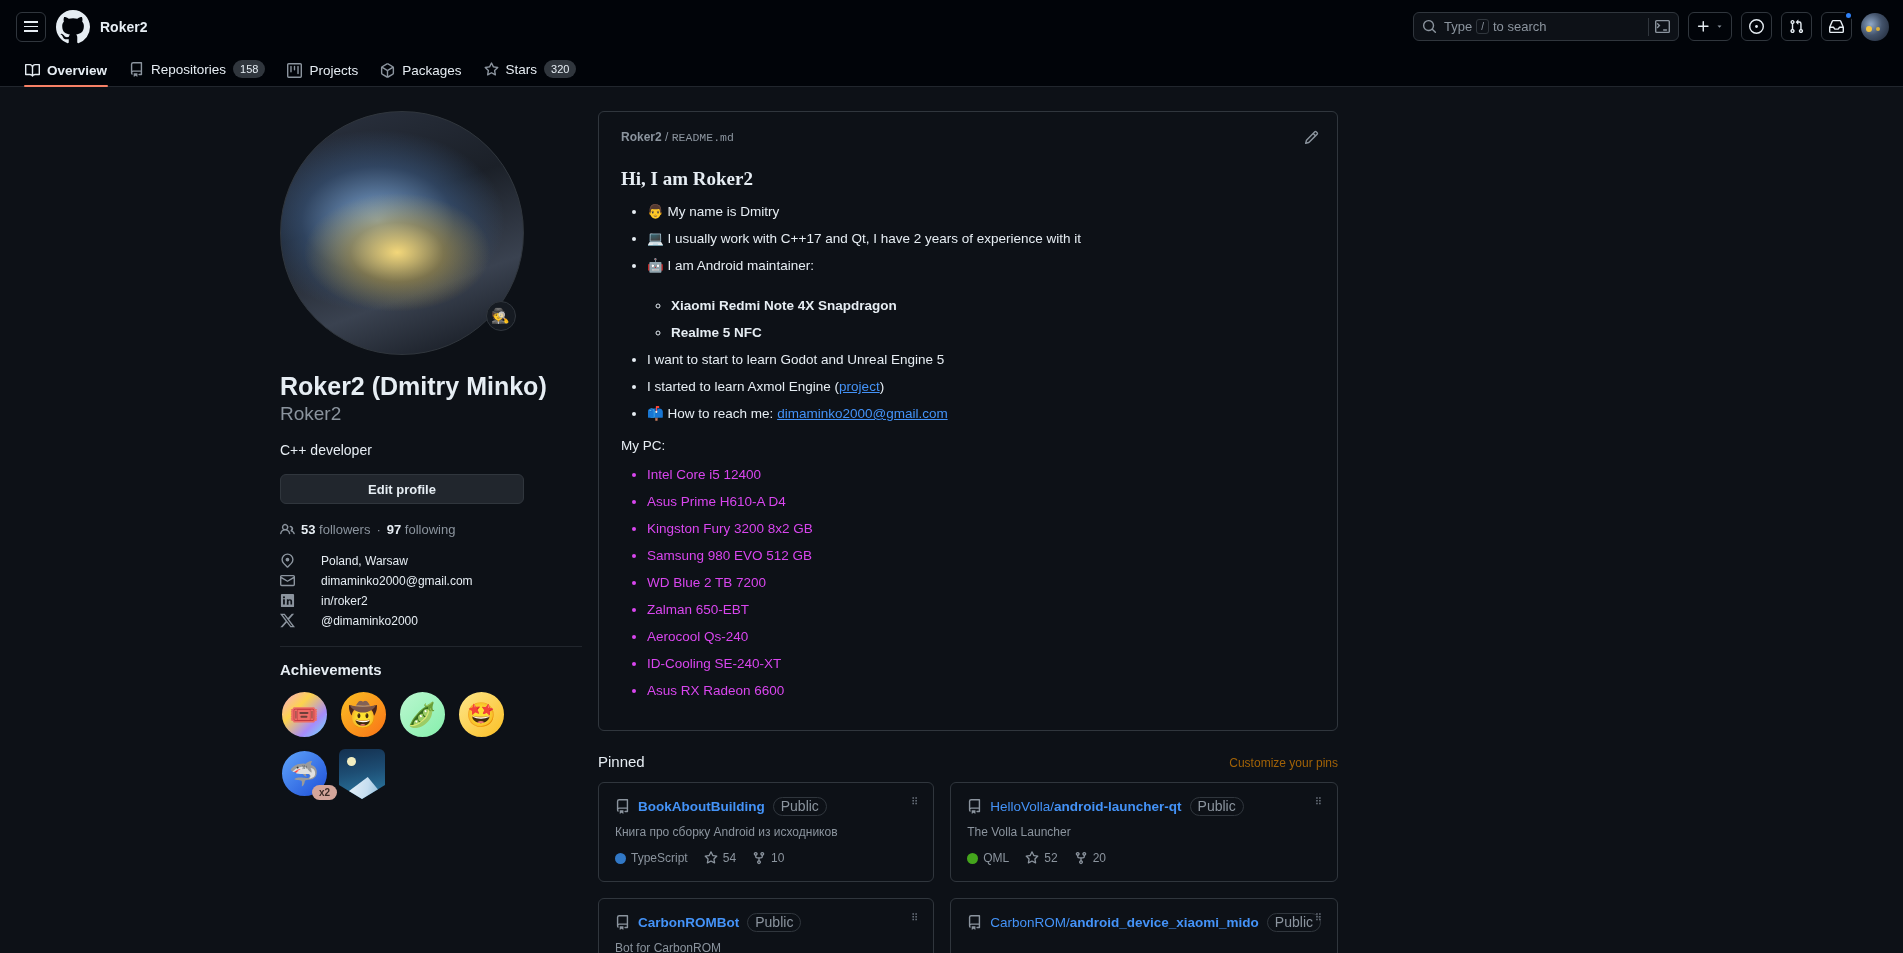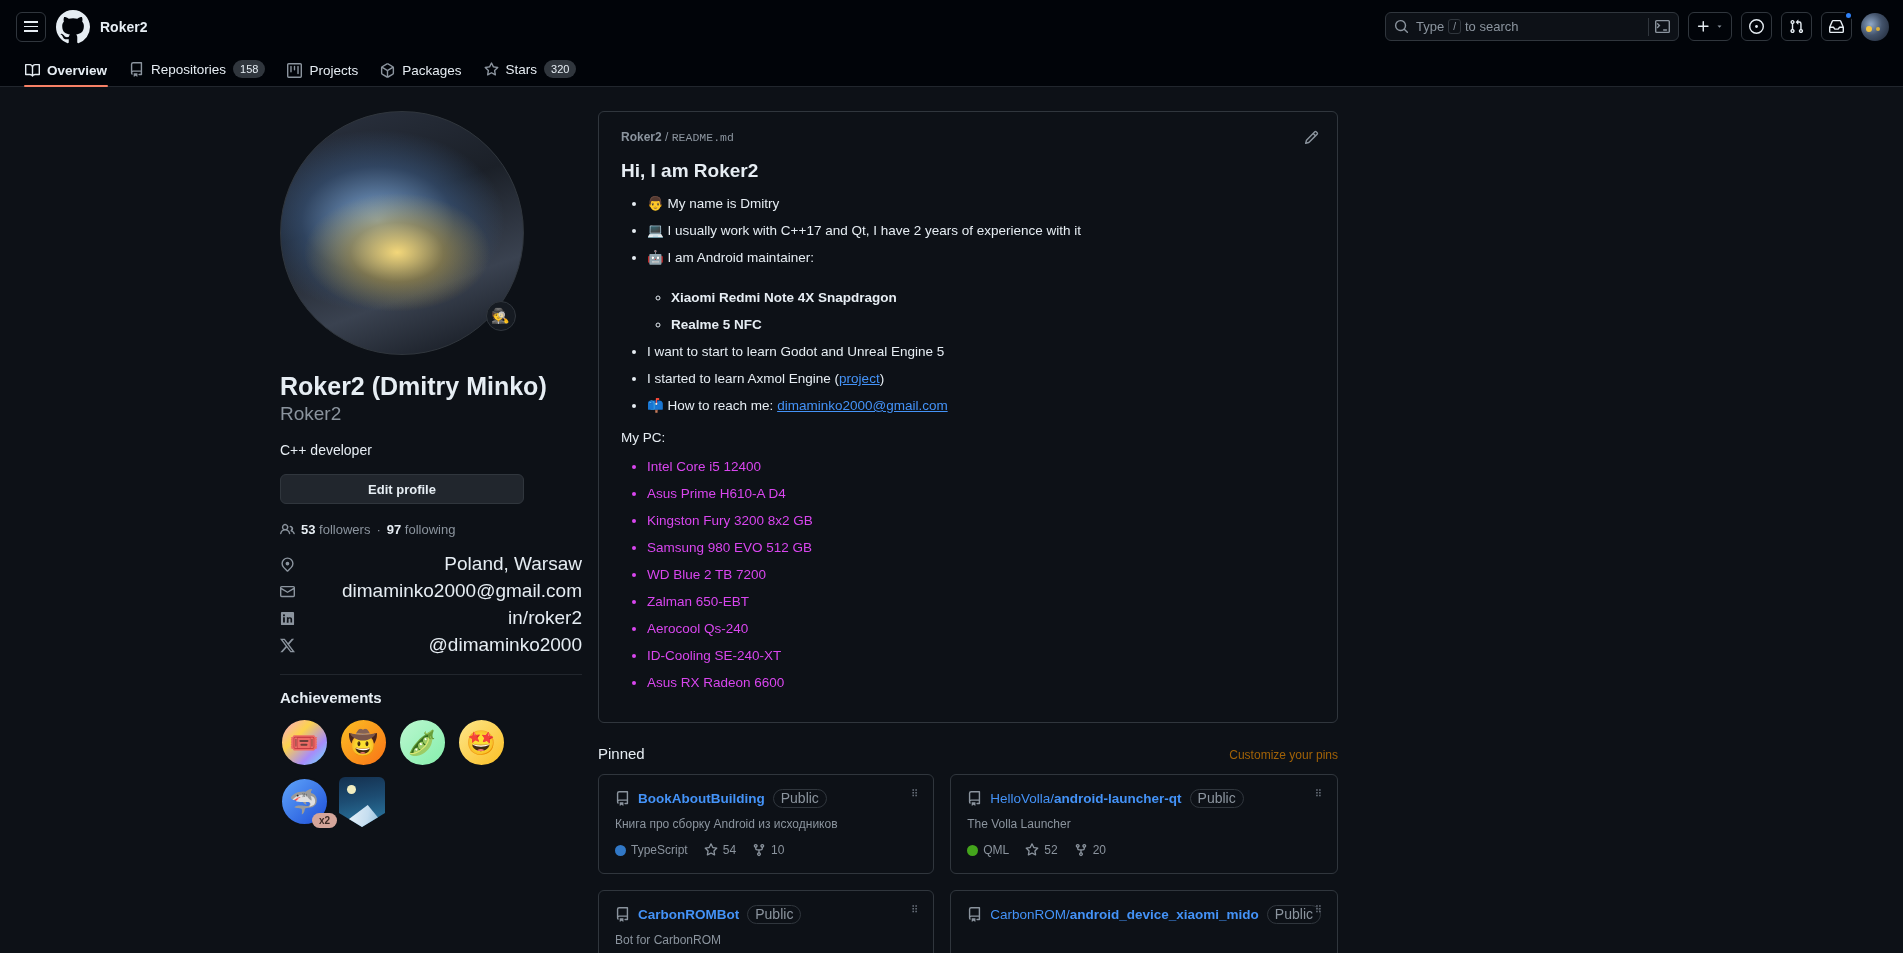--- a/index.html
+++ b/index.html
@@ -34,21 +34,21 @@
   .gh-logo { width: 34px; height: 34px; margin-right: 10px; cursor: pointer; }
   .owner-name {
     font-size: 14px; font-weight: 600; color: #e6edf3; cursor: pointer;
   }
 
   .header-right {
     position: absolute; right: 14px; top: 0;
     height: 53px; display: flex; align-items: center; gap: 9px;
   }
   .search-box {
-    width: 294px; height: 29px;
+    width: 266px; height: 29px;
     border: 1px solid #30363d;
     border-radius: 6px;
     display: flex; align-items: center;
     padding: 0 8px;
     background: #0d1117;
     cursor: text;
   }
   .search-box .sicon { margin-right: 7px; display:flex; }
   .search-ph { font-size: 13px; color: #8b949e; flex: 1; display:flex; align-items:center; gap:4px;}
   .slash-key {
@@ -157,23 +157,22 @@
   .followers {
     margin-top: 18px;
     display: flex; align-items: center; gap: 6px;
     font-size: 13px; color: #8b949e;
   }
   .followers b { color: #e6edf3; font-weight: 600; }
   .followers a { color: #8b949e; text-decoration: none; cursor:pointer;}
   .contact { margin-top: 16px; display: flex; flex-direction: column; gap: 5px; }
   .contact-row {
     display: flex; align-items: center; gap: 26px;
-    font-size: 19px; color: #e6edf3;
+    font-size: 12px; color: #e6edf3;
     cursor: pointer;
-    justify-content: space-between;
   }
   .divider { height: 1px; background: #21262d; margin: 18px 0 14px 0; }
   .ach-title { font-size: 15px; font-weight: 600; margin-bottom: 12px; }
   .badges { display: flex; flex-wrap: wrap; gap: 10px; width: 244px;}
   .badge {
     width: 49px; height: 49px; border-radius: 50%;
     display: flex; align-items: center; justify-content: center;
     font-size: 24px; cursor: pointer;
     border: 2px solid #0d1117;
     position: relative;
@@ -209,21 +208,21 @@
     position: relative;
   }
   .readme-path { font-size: 12px; color: #8b949e; }
   .readme-path b { font-weight: 600; color: #8b949e; }
   .readme-path .md { font-family: "Liberation Mono", monospace; font-size: 11.5px; }
   .pencil {
     position: absolute; right: 18px; top: 18px;
     cursor: pointer; color: #8b949e;
   }
   .readme-h1 {
-    font-size: 19px; font-weight: 600; margin-top: 16px; color: #e6edf3;
+    font-size: 19px; font-weight: 600; margin-top: 24px; color: #e6edf3; font-family: Liberation Serif, serif;
   }
   .readme-list { margin-top: 12px; padding-left: 26px; }
   .readme-list li { font-size: 13.5px; color: #e6edf3; line-height: 20px; margin-bottom: 7px; }
   .readme-list ul { list-style-type: circle; margin-top: 20px; padding-left: 24px; font-weight: bold; }
   .readme-list a { color: #4493f8; text-decoration: underline; cursor: pointer; }
   .mypc { font-size: 13.5px; margin-top: 14px; color: #e6edf3; }
   .pc-list { margin-top: 12px; padding-left: 26px; }
   .pc-list li { font-size: 13.5px; color: #d946ef; line-height: 20px; margin-bottom: 7px; }
 
   

